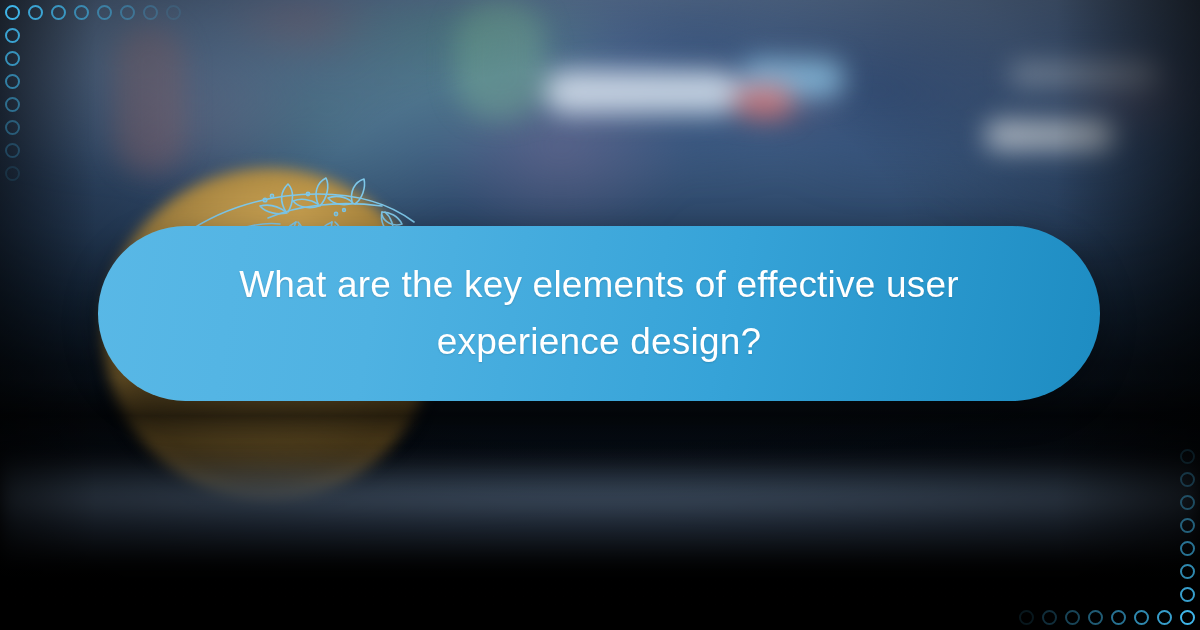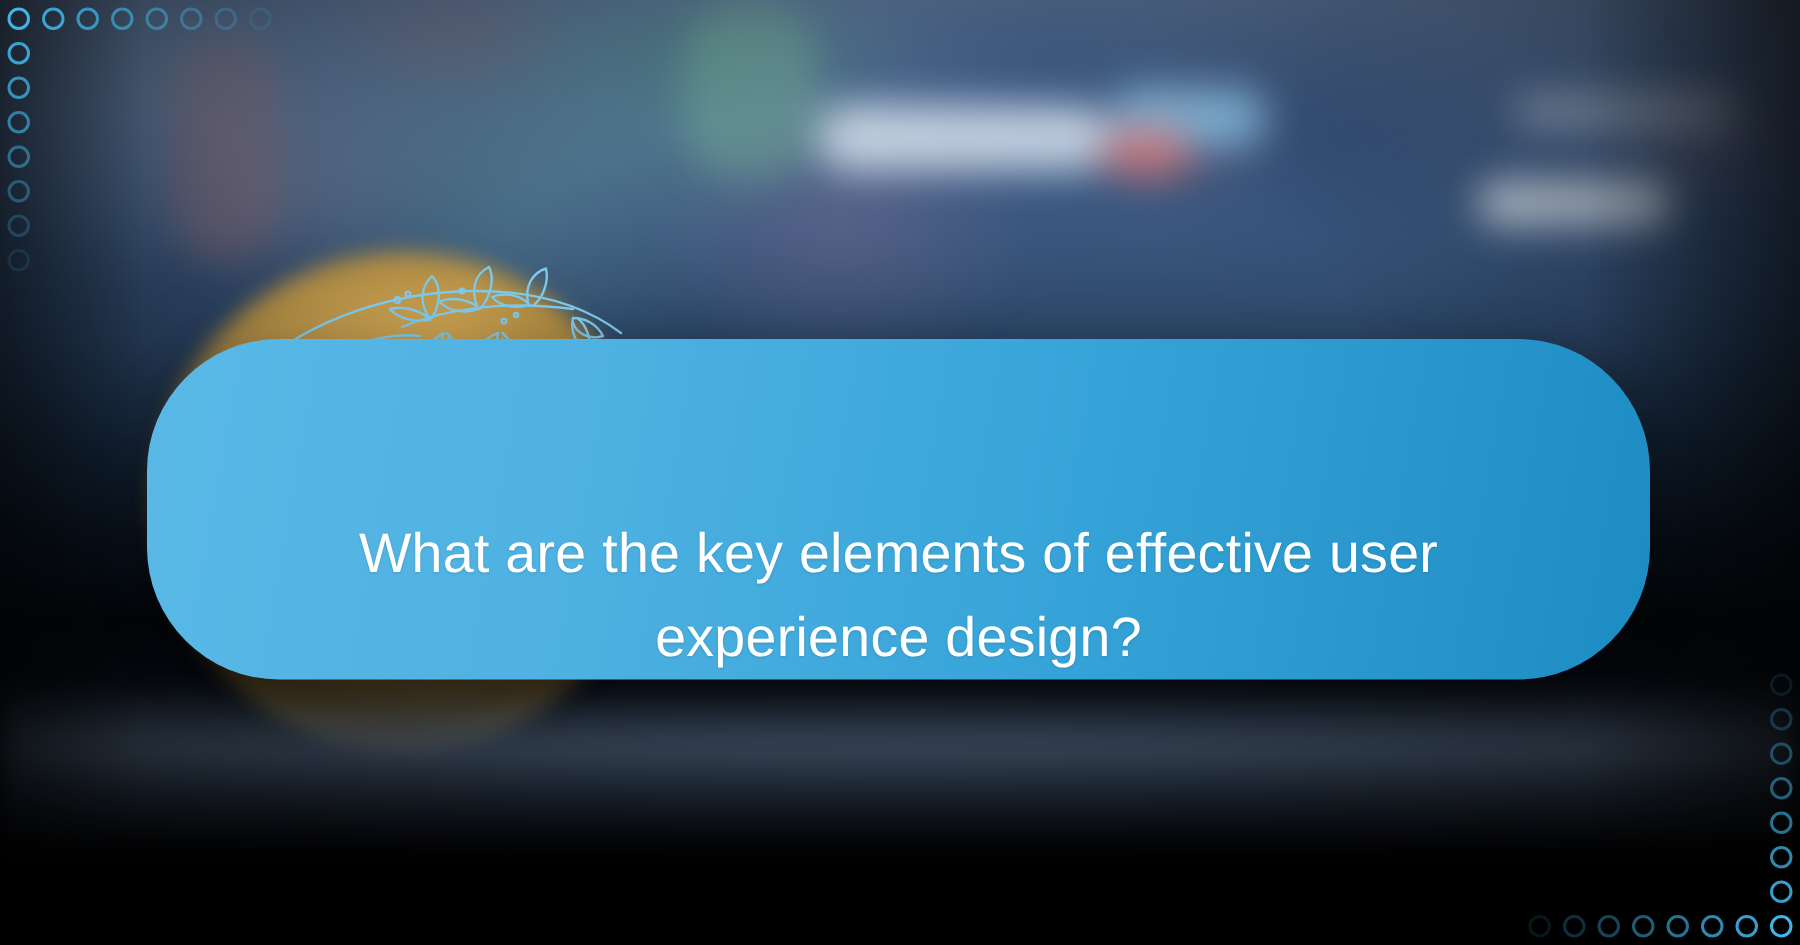--- a/index.html
+++ b/index.html
@@ -159,26 +159,26 @@
     pointer-events: none;
   }
   .branch svg { display: block; overflow: visible; }
 
   
   .pill {
     position: absolute;
     left: 98px;
     top: 226px;
     width: 1002px;
-    height: 227px;
+    height: 175px;
     border-radius: 88px;
     background: linear-gradient(100deg, #59b8e6 0%, #4fb2e2 28%, #36a3d8 62%, #1d8cc2 100%);
     box-shadow: 0 10px 34px rgba(0,0,0,.38);
     display: flex;
-    align-items: flex-end;
+    align-items: center;
     justify-content: center;
   }
   .pill-text {
     width: 760px;
     text-align: center;
     color: #ffffff;
     font-size: 37px;
     font-weight: 400;
     line-height: 1.52;
     letter-spacing: .2px;

